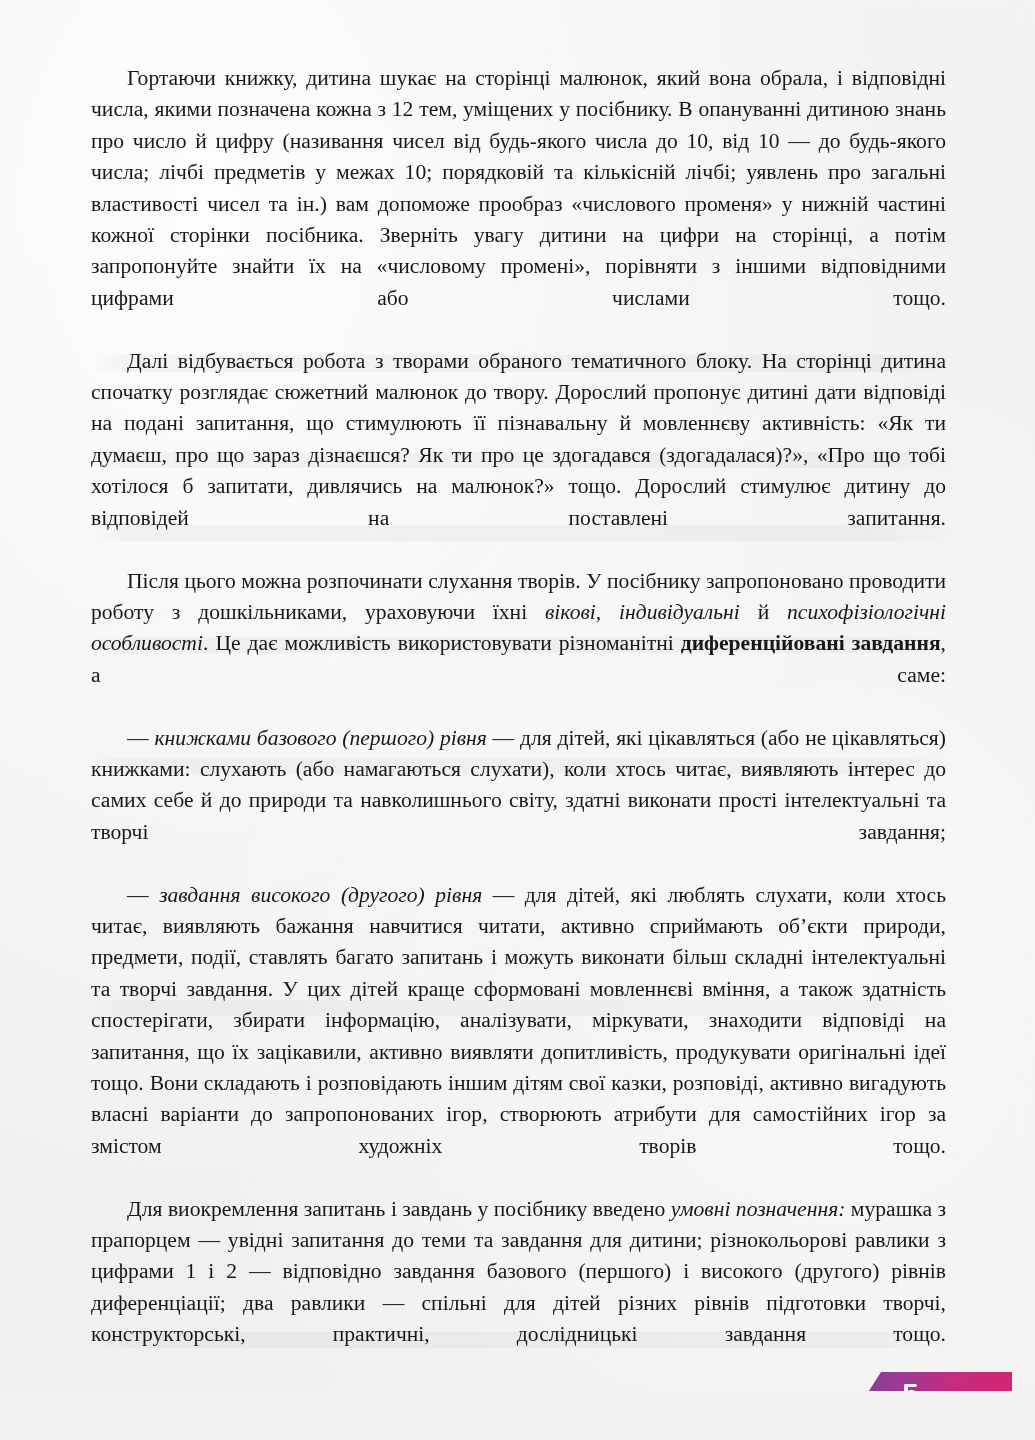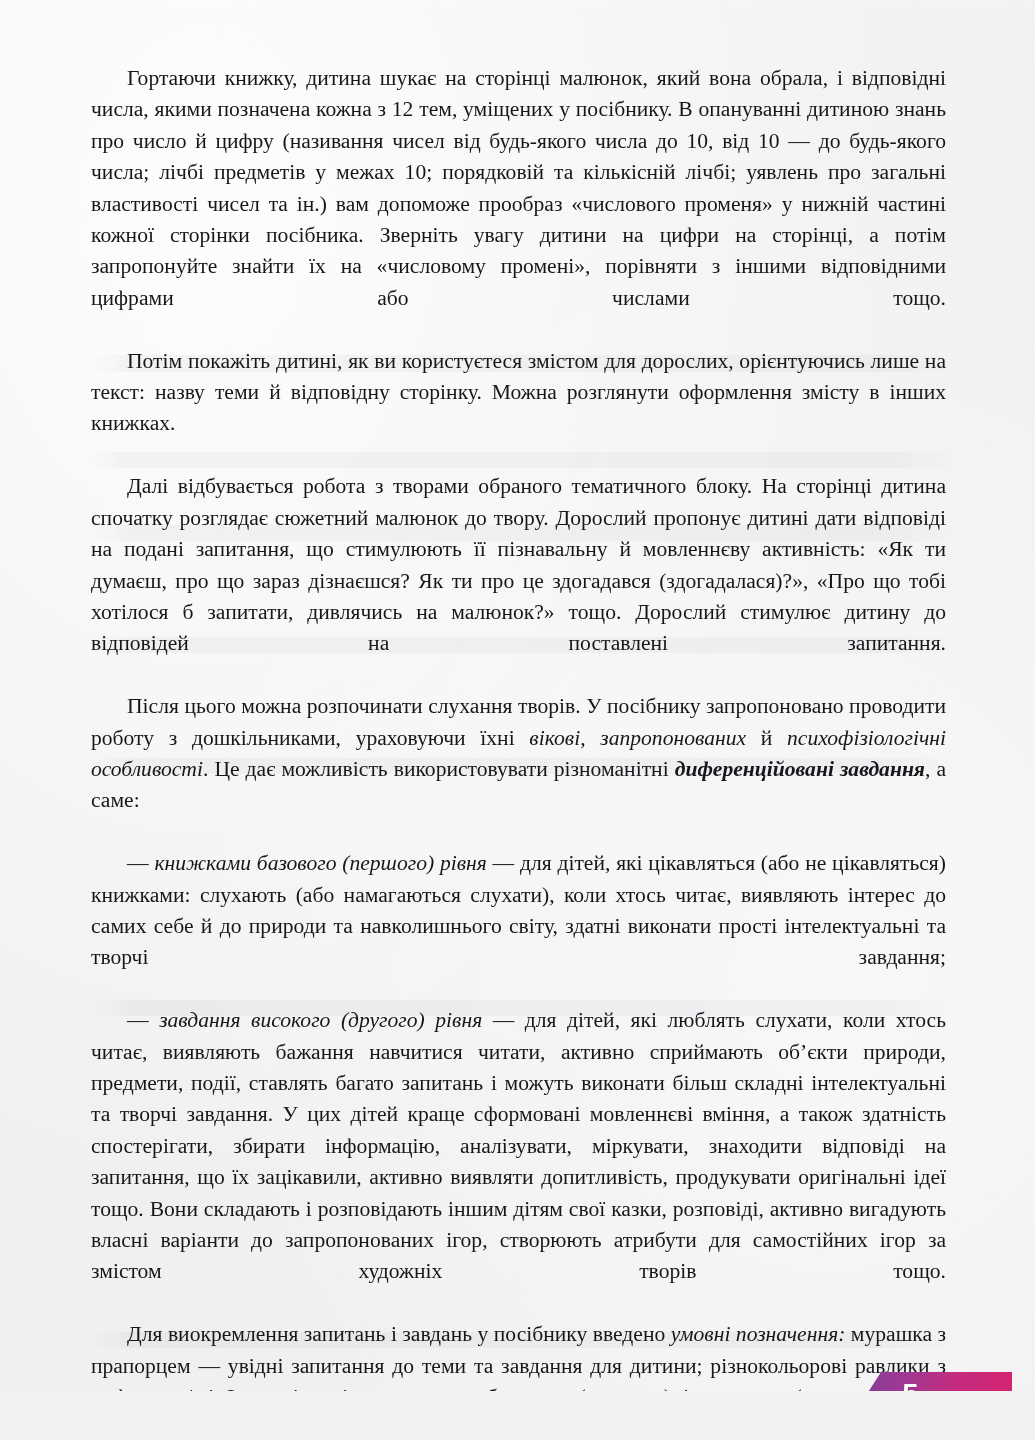--- a/index.html
+++ b/index.html
@@ -83,21 +83,21 @@
     text-indent: 36px;
   }
   
   .textblock p::after {
     content: "";
     display: inline-block;
     width: 100%;
   }
   b, .b   { font-weight: 400; }
   i, .i   { font-style: italic; }
-  .bi     { font-weight: 700; font-style: italic; }
+  .bi     { font-weight: 700; }
 
   
   .page-banner {
     position: absolute;
     left: 853px;
     top: 1372px;
     width: 159px;
     height: 44px;
     background: linear-gradient(100deg, #7d3f96 0%, #9b3a95 28%, #c32c7f 62%, #d6246f 100%);
     -webkit-clip-path: polygon(28px 0, 100% 0, 100% 100%, 0 100%);
@@ -120,23 +120,22 @@
 </head>
 <body>
 
 <div class="page">
 
   <div class="paper-noise"></div>
   <div class="bleed-through"></div>
 
   <div class="textblock" id="textblock">
       <p class="dash">Гортаючи книжку, дитина шукає на сторінці малюнок, який вона обрала, і відповідні числа, якими позначена кожна з 12 тем, уміщених у посібнику. В опануванні дитиною знань про число й цифру (називання чисел від будь-якого числа до 10, від 10 — до будь-якого числа; лічбі предметів у межах 10; порядковій та кількісній лічбі; уявлень про загальні властивості чисел та ін.) вам допоможе прообраз «числового променя» у нижній частині кожної сторінки посібника. Зверніть увагу дитини на цифри на сторінці, а потім запропонуйте знайти їх на «числовому промені», порівняти з іншими відповідними цифрами або числами тощо.</p>
-      <p class="dash">Потім покажіть дитині, як ви користуєтеся змістом для дорослих, орієнтуючись лише на текст: назву теми й відповідну сторінку. Можна розглянути оформлення змісту в інших книжках.</p>
       <p class="dash">Далі відбувається <span class="b">робота з творами обраного тематичного блоку</span>. На сторінці дитина спочатку розглядає сюжетний малюнок до твору. Дорослий пропонує дитині дати відповіді на подані запитання, що стимулюють її пізнавальну й мовленнєву активність: «Як ти думаєш, про що зараз дізнаєшся? Як ти про це здогадався (здогадалася)?», «Про що тобі хотілося б запитати, дивлячись на малюнок?» тощо. Дорослий стимулює дитину до відповідей на поставлені запитання.</p>
-      <p class="dash">Після цього можна розпочинати слухання творів. У посібнику запропоновано проводити роботу з дошкільниками, ураховуючи їхні <span class="i">вікові, запропонованих</span> й <span class="i">психофізіологічні особливості</span>. Це дає можливість використовувати різноманітні <span class="bi">диференційовані завдання</span>, а саме:</p>
+      <p class="dash">Після цього можна розпочинати слухання творів. У посібнику запропоновано проводити роботу з дошкільниками, ураховуючи їхні <span class="i">вікові, індивідуальні</span> й <span class="i">психофізіологічні особливості</span>. Це дає можливість використовувати різноманітні <span class="bi">диференційовані завдання</span>, а саме:</p>
       <p class="dash">— <span class="i">книжками базового (першого) рівня</span> — для дітей, які цікавляться (або не цікавляться) книжками: слухають (або намагаються слухати), коли хтось читає, виявляють інтерес до самих себе й до природи та навколишнього світу, здатні виконати прості інтелектуальні та творчі завдання;</p>
       <p class="dash">— <span class="i">завдання високого (другого) рівня</span> — для дітей, які люблять слухати, коли хтось читає, виявляють бажання навчитися читати, активно сприймають об’єкти природи, предмети, події, ставлять багато запитань і можуть виконати більш складні інтелектуальні та творчі завдання. У цих дітей краще сформовані мовленнєві вміння, а також здатність спостерігати, збирати інформацію, аналізувати, міркувати, знаходити відповіді на запитання, що їх зацікавили, активно виявляти допитливість, продукувати оригінальні ідеї тощо. Вони складають і розповідають іншим дітям свої казки, розповіді, активно вигадують власні варіанти до запропонованих ігор, створюють атрибути для самостійних ігор за змістом художніх творів тощо.</p>
       <p class="dash">Для виокремлення запитань і завдань у посібнику введено <span class="i">умовні позначення:</span> мурашка з прапорцем — увідні запитання до теми та завдання для дитини; різнокольорові равлики з цифрами 1 і 2 — відповідно завдання базового (першого) і високого (другого) рівнів диференціації; два равлики — спільні для дітей різних рівнів підготовки творчі, конструкторські, практичні, дослідницькі завдання тощо.</p>
     </div>
 
   <div class="page-banner">
     <span class="num">5</span>
   </div>
 
 </div>

